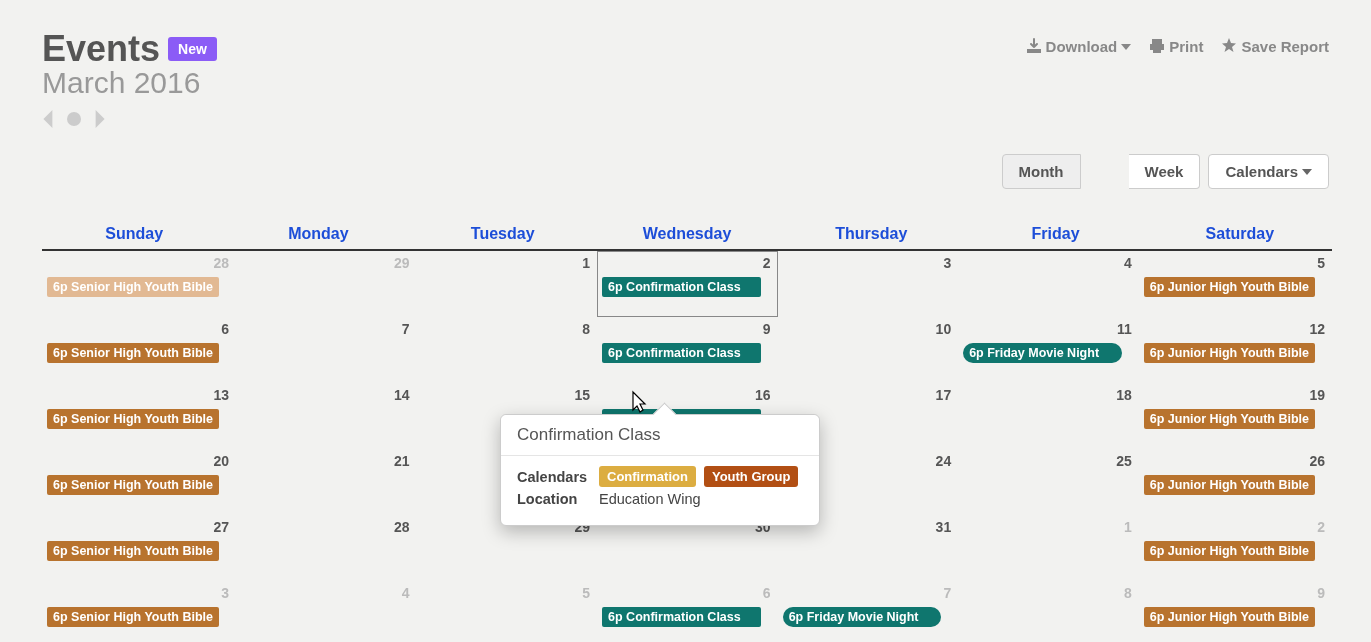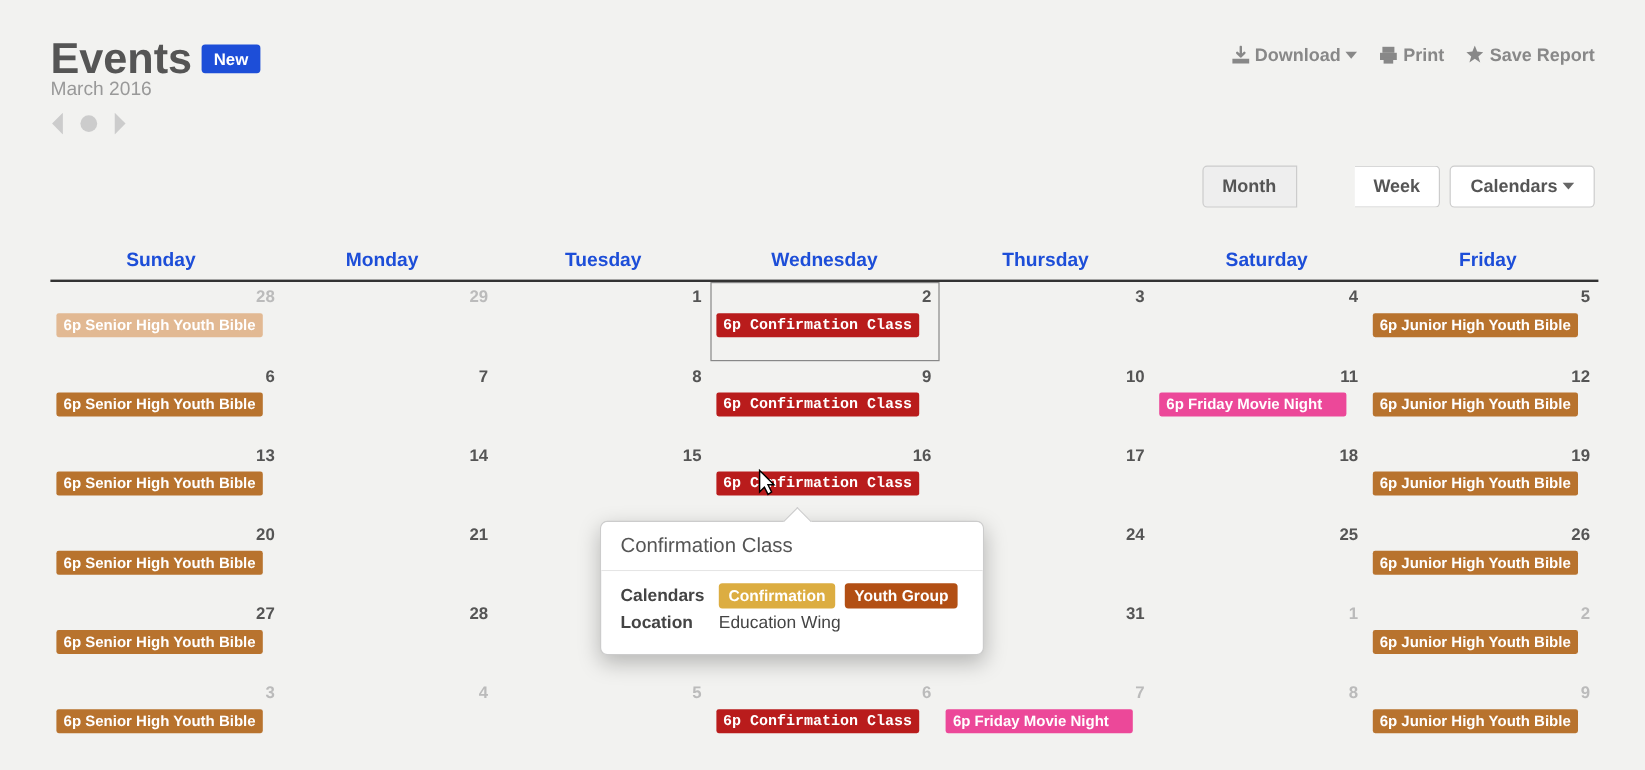--- a/index.html
+++ b/index.html
@@ -25,29 +25,29 @@
     display: flex;
     align-items: center;
     gap: 8px;
   }
   .page-title {
     font-size: 36px;
     font-weight: 700;
     color: #555;
   }
   .new-badge {
-    background: #1d4ed8;
+    background: #8b5cf6;
     color: #fff;
     font-size: 14px;
     font-weight: 600;
     padding: 4px 10px;
     border-radius: 3px;
   }
   .subtitle {
-    font-size: 16px;
+    font-size: 30px;
     color: #999;
     font-weight: 400;
     margin-top: -4px;
   }
   .nav-arrows {
     display: flex;
     align-items: center;
     gap: 10px;
     margin-top: 10px;
     color: #ccc;
@@ -131,26 +131,26 @@
     font-size:12.5px;
     font-weight:700;
     color:#fff;
     white-space:nowrap;
     overflow:hidden;
     text-overflow:ellipsis;
     cursor:pointer;
   }
   .ev-brown { background:#b8732e; }
   .ev-brown-faded { background:#e2b993; }
-  .ev-gold { background:#b91c1c;font-family:Liberation Mono, monospace; }
-  .ev-rust { background:#ec4899; }
+  .ev-gold { background:#0f766e; }
+  .ev-rust { background:#0f766e;border-radius:10px; }
   .popover {
     position:absolute;
     left:500px;
-    top:434px;
+    top:414px;
     width:320px;
     background:#fff;
     border:1px solid #ccc;
     border-radius:6px;
     box-shadow:0 6px 18px rgba(0,0,0,0.25);
     z-index:10;
   }
   .popover::before {
     content:"";
     position:absolute;
@@ -267,22 +267,22 @@
     </button>
   </div>
 
   <div class="calendar">
     <div class="cal-header" id="cal-header">
         <div>Sunday</div>
         <div>Monday</div>
         <div>Tuesday</div>
         <div>Wednesday</div>
         <div>Thursday</div>
+        <div>Friday</div>
         <div>Saturday</div>
-        <div>Friday</div>
       </div>
     <div class="cal-body" id="cal-body">
         <div class="cell">
           <div class="daynum muted">28</div>
           <div class="event ev-brown-faded">6p Senior High Youth Bible</div>
         </div>
         <div class="cell">
           <div class="daynum muted">29</div>
         </div>
         <div class="cell">

